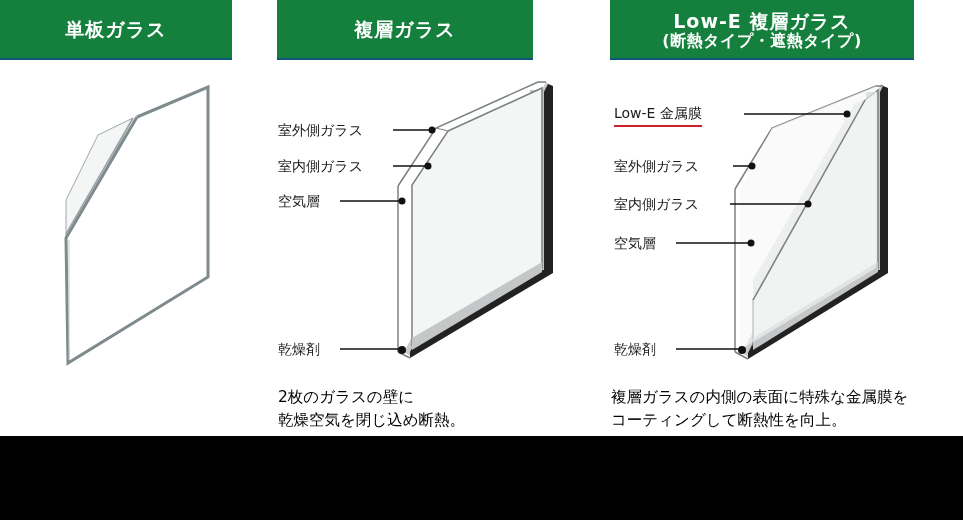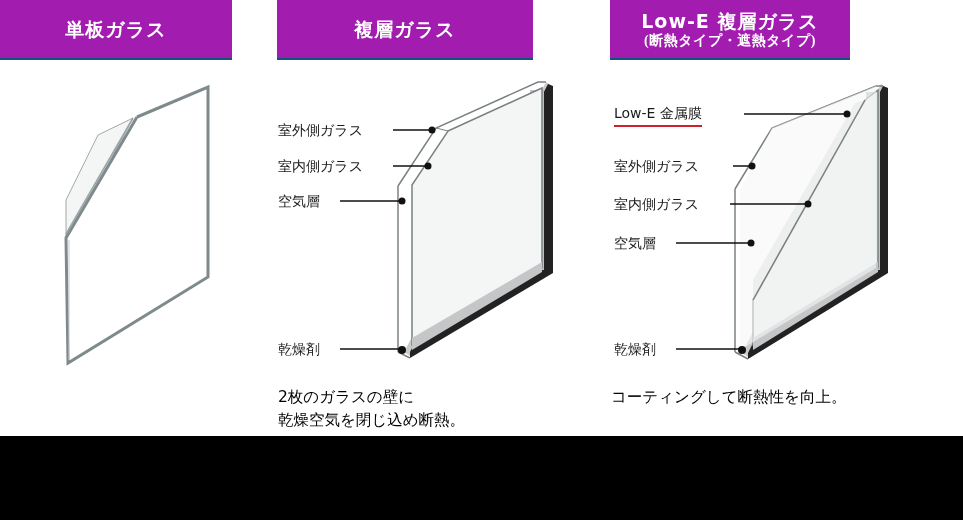--- a/index.html
+++ b/index.html
@@ -4,27 +4,27 @@
 <style>
   html, body { margin:0; padding:0; }
   body {
     width:963px; height:520px; position:relative; overflow:hidden;
     background:#ffffff;
     font-family: "DejaVu Sans", "Liberation Sans", sans-serif;
     color:#1a1a1a;
   }
   .header {
     position:absolute; top:0; height:60px;
-    background:#a21caf;
+    background:#15803d;
     border-bottom:2px solid #0e557c;
     color:#fff; box-sizing:border-box;
     display:flex; flex-direction:column; align-items:center; justify-content:center;
   }
   .header .t1 { font-size:19px; font-weight:bold; letter-spacing:1px; line-height:22px; }
-  .header .t2 { font-size:14px; font-weight:bold; letter-spacing:0.5px; line-height:17px;font-family:Liberation Serif, serif; }
+  .header .t2 { font-size:16px; font-weight:bold; letter-spacing:0.5px; line-height:17px; }
   .label {
     position:absolute; font-size:14px; line-height:18px; white-space:nowrap; color:#1a1a1a;
   }
   .label.lowe { border-bottom:2px solid #d0202a; padding-bottom:3px; }
   .desc {
     position:absolute; font-size:15.5px; line-height:23px; white-space:nowrap; color:#000000;
   }
   .footer-bar {
     position:absolute; left:0; top:436px; width:963px; height:84px; background:#000;
   }
@@ -32,21 +32,21 @@
 </style>
 </head>
 <body>
 
 <div class="header" style="left:0; width:232px;">
   <span class="t1">単板ガラス</span>
 </div>
 <div class="header" style="left:277px; width:256px;">
   <span class="t1">複層ガラス</span>
 </div>
-<div class="header" style="left:610px; width:240px;">
+<div class="header" style="left:610px; width:304px;">
   <span class="t1">Low-E 複層ガラス</span>
   <span class="t2">(断熱タイプ・遮熱タイプ)</span>
 </div>
 
 <svg class="diagram" width="963" height="440" viewBox="0 0 963 440">
 
   <g>
 
     <polygon points="98,135 133,118 72,232 66,236 66,200" fill="#f4f6f6" stroke="#8a9396" stroke-width="0.8"></polygon>
 
@@ -122,16 +122,17 @@
 <span class="label" style="left:614px; top:157px;">室外側ガラス</span>
 <span class="label" style="left:614px; top:195px;">室内側ガラス</span>
 <span class="label" style="left:614px; top:234px;">空気層</span>
 <span class="label" style="left:614px; top:340px;">乾燥剤</span>
 
 <div class="desc" style="left:278px; top:386px;">
   <div>2枚のガラスの壁に</div>
   <div>乾燥空気を閉じ込め断熱。</div>
 </div>
 <div class="desc" style="left:611px; top:386px;">
+  <div>複層ガラスの内側の表面に特殊な金属膜を</div>
   <div>コーティングして断熱性を向上。</div>
 </div>
 
 <div class="footer-bar"></div>
 
 </body></html>

